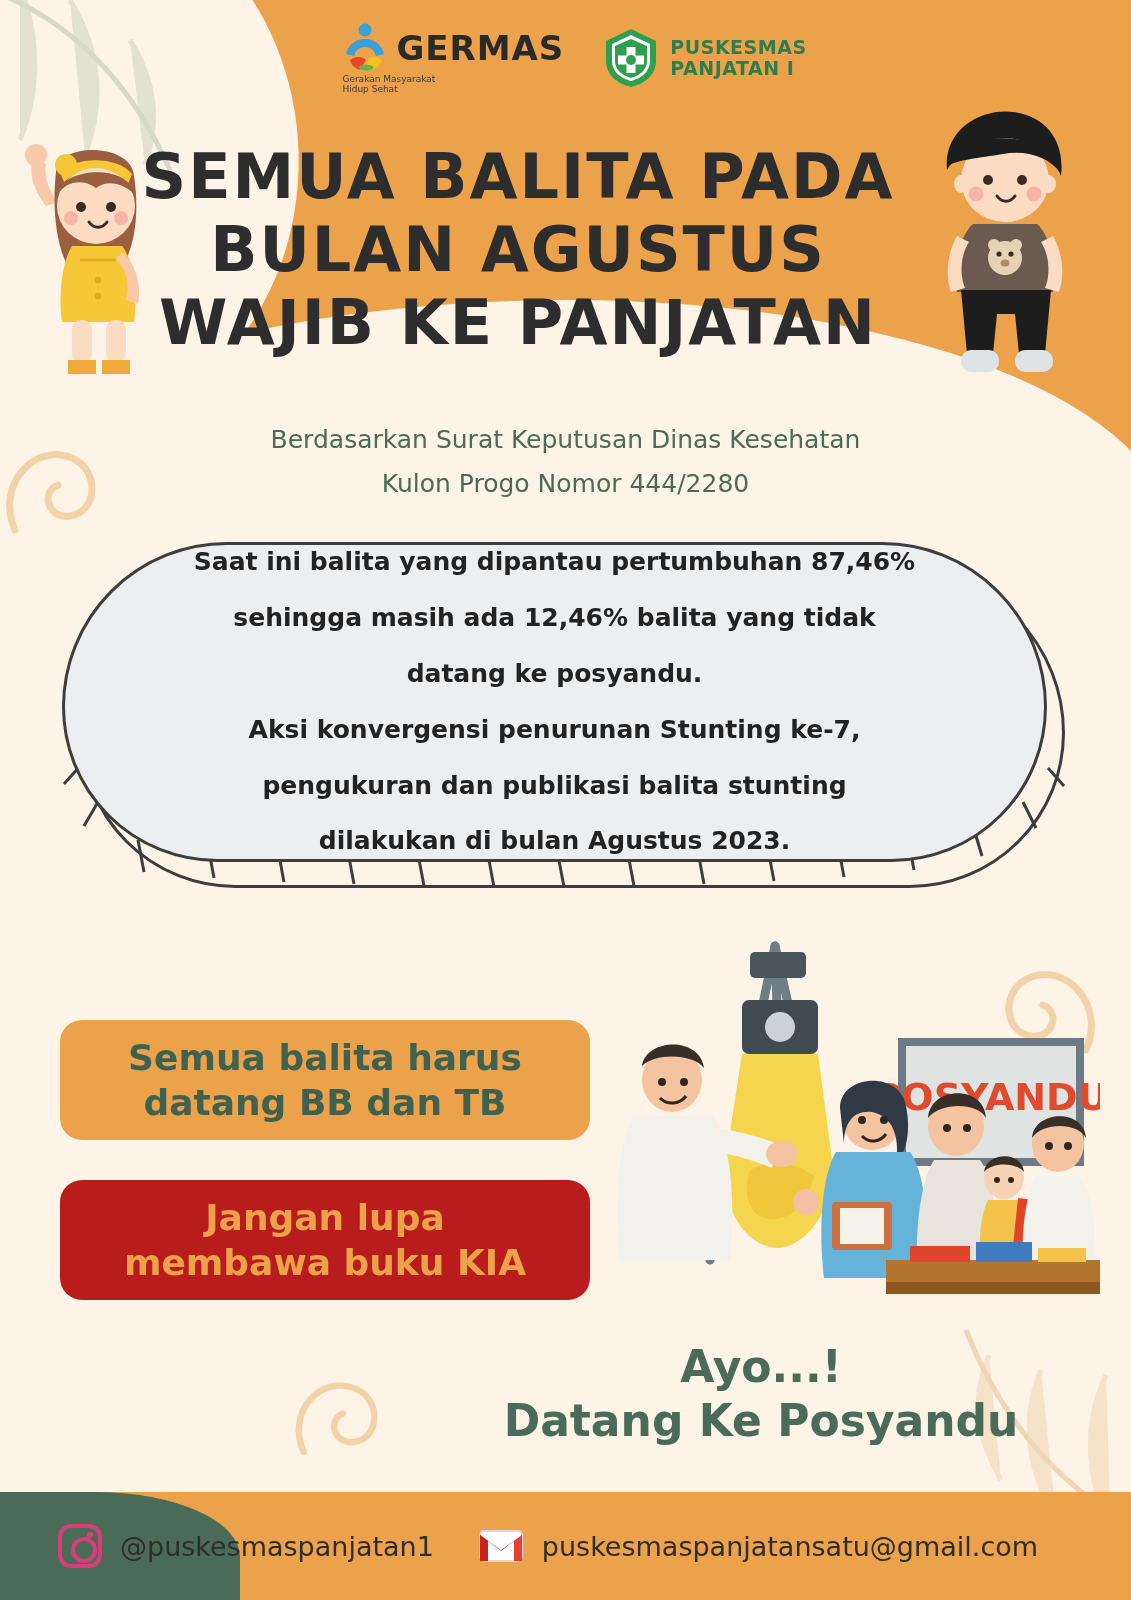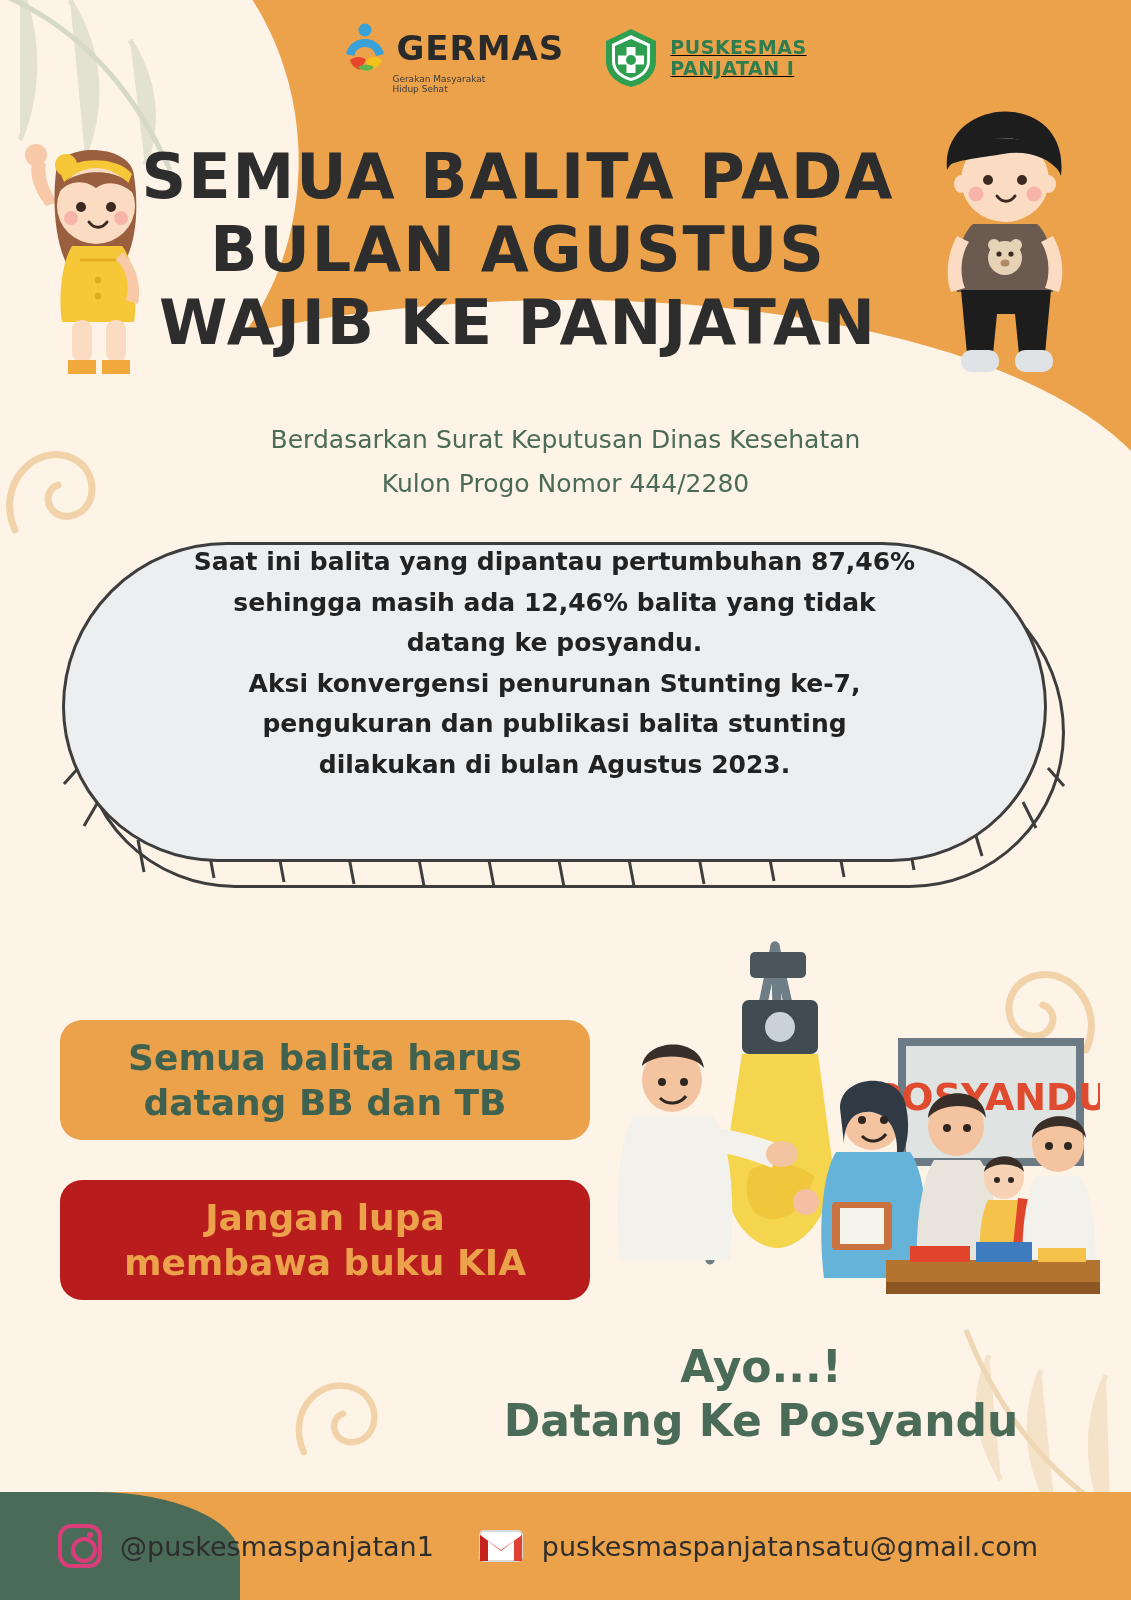--- a/index.html
+++ b/index.html
@@ -81,23 +81,23 @@
   }
   .germas {
     display: flex; flex-direction: column; align-items: flex-start;
   }
   .germas-row { display: flex; align-items: center; gap: 8px; }
   .germas-word {
     font-weight: bold; font-size: 34px; color: #2a2a2a; letter-spacing: 1px;
     font-family: "DejaVu Sans", sans-serif;
   }
   .germas-sub {
-    font-size: 9px; color: #3b3b3b; line-height: 1.15; margin-left: 50px;
-  }
-  .puskesmas { display: flex; align-items: center; gap: 10px; text-decoration: underline; }
+    font-size: 9px; color: #3b3b3b; line-height: 1.15; 
+  }
+  .puskesmas { display: flex; align-items: center; gap: 10px; }
   .pusk-text {
     font-weight: bold; font-size: 19px; color: #2e7d4f; line-height: 1.12;
     letter-spacing: .5px;
   }
 
   
   .title {
     position: absolute;
     left: 0; top: 140px;
     width: 1036px;
@@ -146,21 +146,21 @@
     width: 985px; height: 320px;
     background: #eceef0;
     border: 3px solid #3d3d3d;
     border-radius: 170px 170px 160px 160px;
   }
   .blob-text {
     position: absolute;
     left: 4px; top: 2px;
     width: 985px; height: 320px;
     display: flex; flex-direction: column;
-    align-items: center; justify-content: flex-start;
+    align-items: center; justify-content: space-between;
     text-align: center;
     color: #222;
     font-weight: bold;
     font-size: 25px;
     line-height: 1.62;
     padding: 0 60px;
   }
 
   
   .pill {

